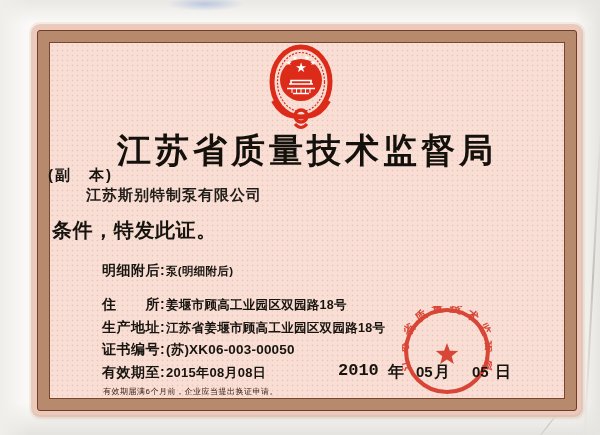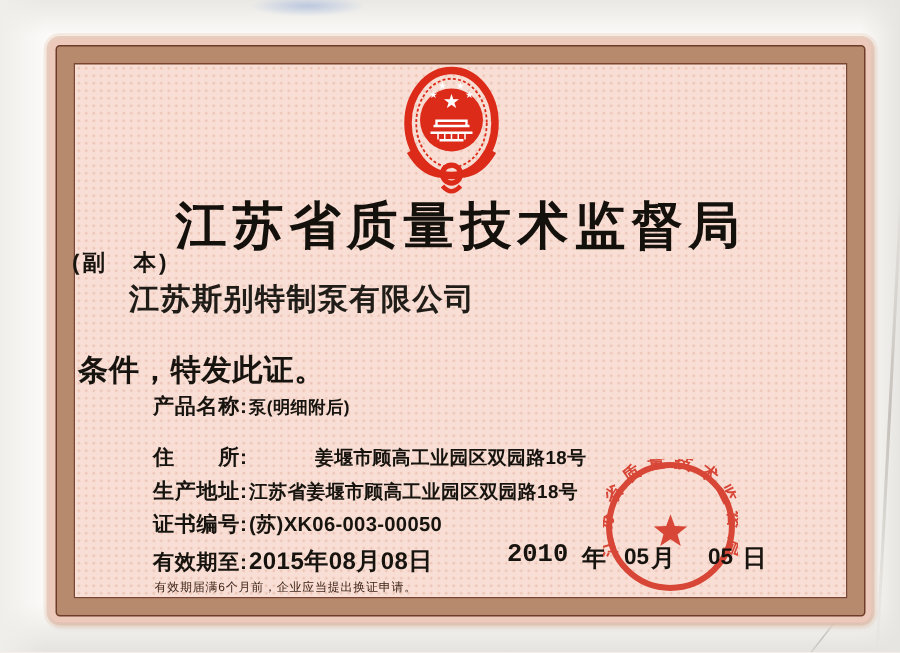--- a/index.html
+++ b/index.html
@@ -40,32 +40,32 @@
     background-size:5px 5px;
     background-color:#f8ded4;
   }
 
   .content{position:absolute;left:0;top:0;width:600px;height:435px;z-index:3;color:#17140f;}
   .content div, .content span{position:absolute;white-space:nowrap;}
 
   .emblem{left:269px;top:44px;z-index:2;}
   .title{left:48px;width:518px;top:128px;text-align:center;font-size:34px;font-weight:bold;letter-spacing:4px;color:#14110d;}
   .subtitle{left:48px;width:518px;top:166px;text-align:left;font-size:15px;font-weight:bold;letter-spacing:2px;}
-  .company{left:86px;top:186px;font-size:20px;font-weight:bold;letter-spacing:1px;color:#201c18;}
+  .company{left:86px;top:186px;font-size:15px;font-weight:bold;letter-spacing:1px;color:#201c18;}
   .stmt1{left:101px;top:202px;font-size:20px;font-weight:bold;letter-spacing:.6px;}
-  .stmt2{left:52px;top:233px;font-size:20px;font-weight:bold;letter-spacing:.6px;}
+  .stmt2{left:52px;top:217px;font-size:20px;font-weight:bold;letter-spacing:.6px;}
 
   .frow{font-size:0;}
   .frow .flabel{position:static;display:inline-block;width:64px;font-size:14px;font-weight:bold;letter-spacing:.5px;vertical-align:baseline;}
   .frow .fvalue{position:static;display:inline-block;font-weight:bold;vertical-align:baseline;letter-spacing:.3px;}
   .row-product{left:102px;top:262px;}   .row-product .fvalue{font-size:11.5px;}
-  .row-address{left:102px;top:296px;}   .row-address .fvalue{font-size:12.5px;margin-left:44px;}
+  .row-address{left:102px;top:296px;}   .row-address .fvalue{font-size:12.5px;}
   .row-prodaddr{left:102px;top:319px;}  .row-prodaddr .fvalue{font-size:12.5px;}
   .row-certno{left:102px;top:341px;}    .row-certno .fvalue{font-size:13.5px;letter-spacing:.2px;}
-  .row-valid{left:102px;top:364px;}     .row-valid .fvalue{font-size:16px;}
+  .row-valid{left:102px;top:364px;}     .row-valid .fvalue{font-size:13px;}
 
   .footnote{left:103px;top:386px;font-size:8px;font-weight:normal;letter-spacing:.5px;color:#3c2317;}
 
   .date-part{top:361px;font-weight:bold;color:#17140f;}
   .d-year{left:338px;font-size:17px;font-family:Liberation Mono, monospace;}
   .d-yu{left:388px;top:362px;font-size:16px;}
   .d-month{left:416px;font-size:15px;top:363px;}
   .d-mu{left:434px;top:362px;font-size:16px;}
   .d-day{left:472px;font-size:15px;top:363px;}
   .d-du{left:495px;top:362px;font-size:16px;}
@@ -116,21 +116,21 @@
         <path d="M26 80 q6 7 12 0" stroke="#dd2b1a" stroke-width="3" fill="none"></path>
       </svg>
     </div>
 
     <div class="title">江苏省质量技术监督局</div>
     <div class="subtitle">(副　本)</div>
     <div class="company">江苏斯别特制泵有限公司</div>
     <div class="stmt2">条件，特发此证。</div>
 
     <div class="frow row-product">
-      <span class="flabel">产品名称:</span><span class="fvalue">泵(明细附后)</span>
+      <span class="flabel">明细附后:</span><span class="fvalue">泵(明细附后)</span>
     </div>
     <div class="frow row-address">
       <span class="flabel">住　　所:</span><span class="fvalue">姜堰市顾高工业园区双园路18号</span>
     </div>
     <div class="frow row-prodaddr">
       <span class="flabel">生产地址:</span><span class="fvalue">江苏省姜堰市顾高工业园区双园路18号</span>
     </div>
     <div class="frow row-certno">
       <span class="flabel">证书编号:</span><span class="fvalue">(苏)XK06-003-00050</span>
     </div>

